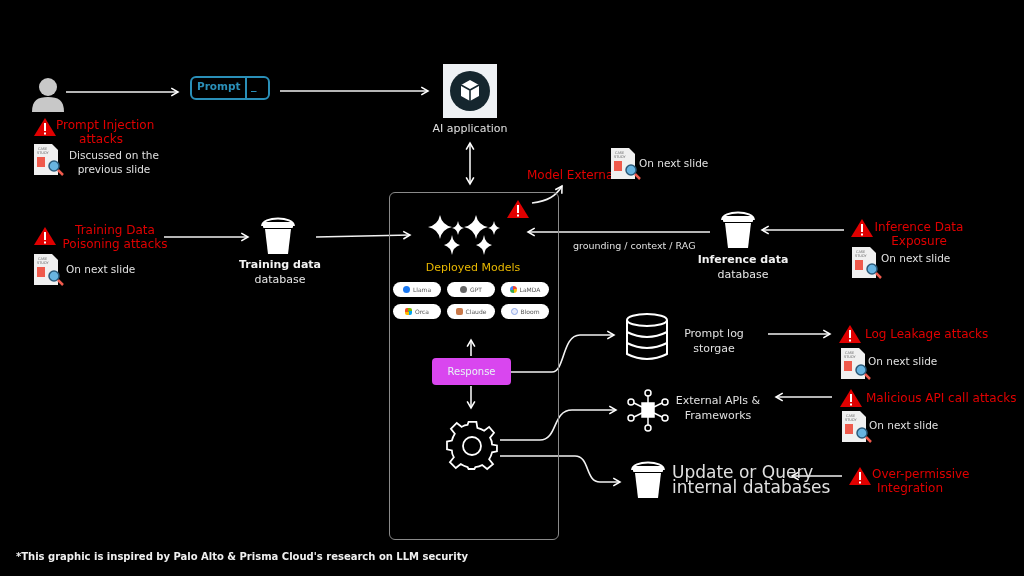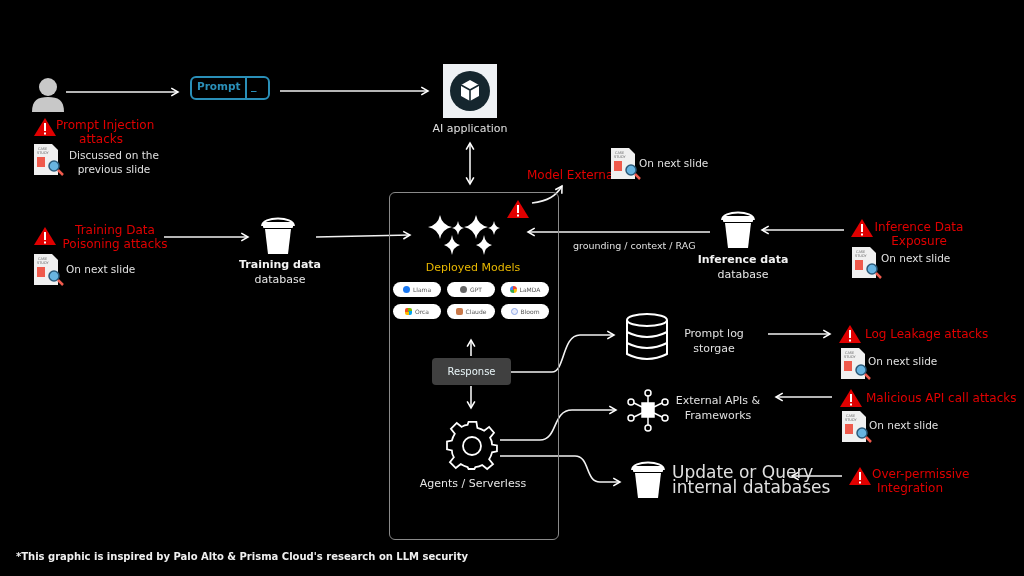--- a/index.html
+++ b/index.html
@@ -6,21 +6,21 @@
   body{width:1024px;height:576px;position:relative;overflow:hidden;font-family:"DejaVu Sans",sans-serif;color:#e6e6e6;}
   .abs{position:absolute;}
   .t{font-size:10.5px;line-height:14px;color:#e0e0e0;white-space:nowrap;}
   .red{color:#e00000;font-size:12px;line-height:14px;white-space:nowrap;}
   .bold{font-weight:bold;color:#f2f2f2;}
   .center{text-align:center;}
   svg.wires{position:absolute;left:0;top:0;}
   .mainbox{position:absolute;left:389px;top:192px;width:168px;height:346px;border:1px solid #8a8a8a;border-radius:6px;}
   .pill{position:absolute;width:48px;height:15px;background:#fff;border-radius:8px;font-size:6px;color:#555;display:flex;align-items:center;justify-content:center;gap:3px;}
   .pill .ic{width:7px;height:7px;display:inline-block;border-radius:2px;}
-  .response{position:absolute;left:432px;top:358px;width:79px;height:27px;background:#404040;border-radius:4px;color:#e8f4f7;font-size:10px;display:flex;align-items:center;justify-content:center;}
+  .response{position:absolute;left:432px;top:358px;width:79px;height:27px;background:#d946ef;border-radius:4px;color:#e8f4f7;font-size:10px;display:flex;align-items:center;justify-content:center;}
   .prompt-box{position:absolute;left:190px;top:76px;width:80px;height:34px;}
   .caseicon{position:absolute;width:34px;height:36px;}
   .warn{position:absolute;width:26px;height:22px;}
   .footer{position:absolute;left:16px;top:551px;font-size:10px;font-weight:bold;color:#f0f0f0;white-space:nowrap;}
   .ai-tile{position:absolute;left:443px;top:64px;width:54px;height:54px;background:#eef1f4;display:flex;align-items:center;justify-content:center;}
 </style>
 </head>
 <body>
 
 <svg class="wires" width="1024" height="576">
@@ -186,21 +186,20 @@
 
 <div class="response">Response</div>
 
 <svg class="abs" style="left:446px;top:420px" width="52" height="52" viewBox="0 0 52 52">
   <g fill="none" stroke="#fff" stroke-width="1.8">
     <path d="M22,3 L30,3 L31,9 Q35,10 38,12 L43,8 L48,14 L44,19 Q46,22 46,26 L51,27 L51,33 L46,34 Q45,38 43,41 L47,46 L41,51 L36,47 Q33,49 29,49 L28,51 L22,51 L21,49 Q17,48 14,46 L9,50 L3,44 L7,39 Q5,36 5,32 L0,31 L0,23 L5,22 Q6,18 8,15 L4,10 L10,4 L15,8 Q18,6 21,6 Z" transform="scale(0.98) translate(1,-1)"></path>
     <circle cx="26" cy="26" r="9"></circle>
   </g>
 </svg>
 <div class="abs center" style="left:392px;top:476px;width:162px;font-size:11px;line-height:15px">
-  <div>Agents / Serverless</div>
 </div>
 
 <div class="abs t" style="left:573px;top:239px;font-size:9.5px">grounding / context / RAG</div>
 <svg class="abs" style="left:718px;top:210px" width="40" height="40" viewBox="0 0 40 40">
   <path d="M4,10 C4,0 36,0 36,10" fill="none" stroke="#fff" stroke-width="1.8"></path>
   <rect x="5" y="6" width="30" height="6" rx="1" fill="#fff"></rect>
   <path d="M7,13 L33,13 L30,38 L10,38 Z" fill="#fff"></path>
 </svg>
 <div class="abs center" style="left:688px;top:252px;width:110px;font-size:11px;line-height:15px">
   <div class="bold">Inference data</div>

